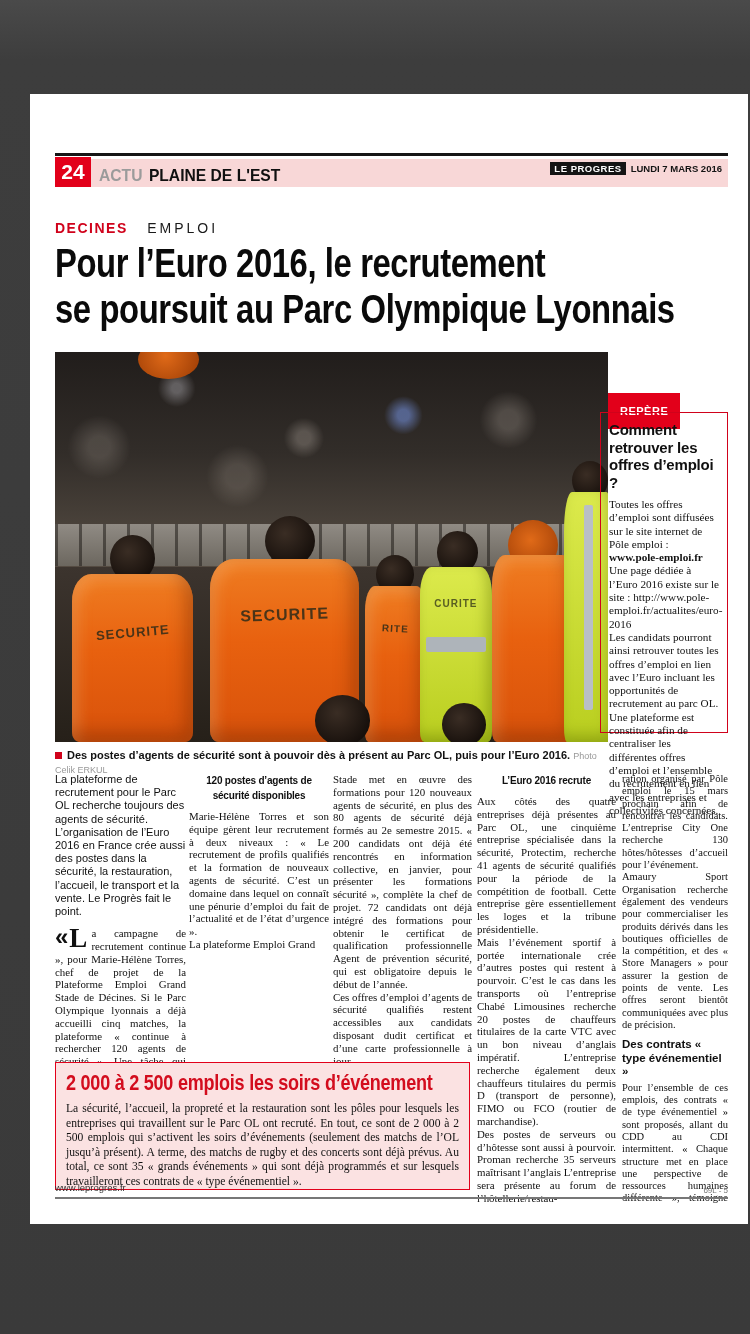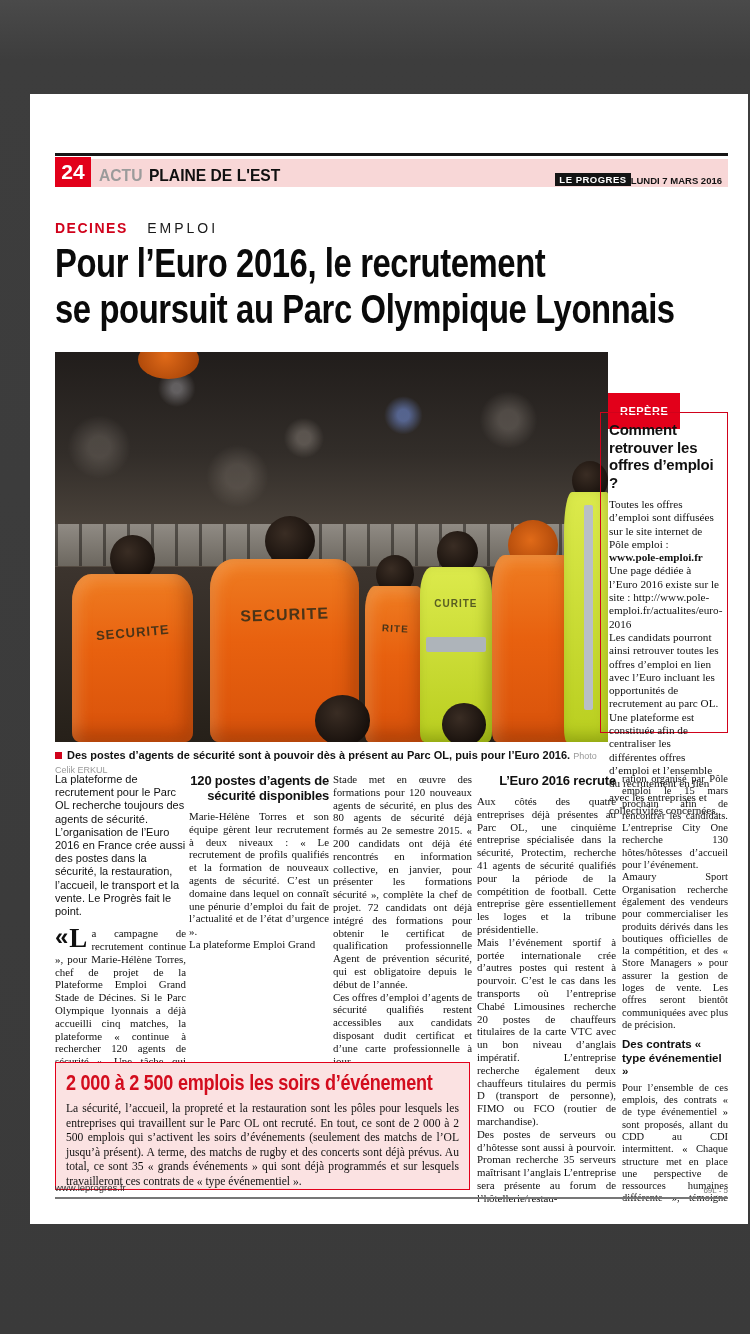--- a/index.html
+++ b/index.html
@@ -14,21 +14,21 @@
   
   .rule-black{left:25px;top:59px;width:673px;height:3px;background:#161616}
   .numbox{left:25px;top:63px;width:36px;height:30px;background:#e2001a;color:#fff;
     font-weight:700;font-size:21px;display:flex;align-items:center;justify-content:center}
   .band{left:61px;top:65px;width:637px;height:28px;background:#f8d7d7;box-sizing:border-box;
     display:flex;justify-content:space-between;padding:2px 6px 1px 8px}
   .band-left{align-self:flex-end;font-weight:700;font-size:17px;white-space:nowrap;
     transform:scaleX(.92);transform-origin:0 100%}
   .section{color:#9b9b9b;margin-right:7px}
   .subsection{color:#101010}
-  .band-right{display:flex;align-items:flex-end;margin-top:1px}
+  .band-right{display:flex;align-items:flex-start;gap:5px;margin-top:1px}
   .brand-chip{background:#141414;color:#fff;font-size:9.5px;font-weight:700;padding:1px 4px;letter-spacing:.5px}
   .date{font-size:9.5px;font-weight:700;color:#141414;padding-top:1px}
 
   
   .kicker{left:25px;top:126px;font-size:14px;font-weight:700;letter-spacing:1.5px;white-space:nowrap}
   .kicker .loc{color:#d0021b;margin-right:14px}
   .kicker .topic{color:#1a1a1a;font-weight:400;letter-spacing:3px}
   .headline{left:25px;top:146px;width:880px;font-weight:700;font-size:41px;line-height:46px;
     color:#0a0a0a;letter-spacing:-.5px;transform:scaleX(.8);transform-origin:0 0;white-space:nowrap}
 
@@ -82,22 +82,22 @@
   .col{position:absolute;top:679px;font-family:"Liberation Serif",serif;font-size:10.9px;
     line-height:12.8px;color:#101010;text-align:justify;overflow:hidden}
   .col p{margin:0}
   .col1{left:25px;width:131px;height:292px}
   .col2{left:159px;width:140px;height:292px}
   .col3{left:303px;width:139px;height:292px}
   .col4{left:447px;width:139px;height:432px}
   .col5{left:592px;width:106px;height:432px;font-size:10.5px;line-height:12.3px}
   .intro{font-family:"Liberation Sans",sans-serif;font-size:11px;line-height:13.2px;
     text-align:left;margin-bottom:9px}
-  .col-heading{font-family:"Liberation Sans",sans-serif;font-weight:700;font-size:13px;
-    line-height:15px;text-align:right;letter-spacing:-.2px;margin:0 0 7px}
+  .col-heading{font-family:"Liberation Sans",sans-serif;font-weight:700;font-size:10px;
+    line-height:15px;text-align:center;letter-spacing:-.2px;margin:0 0 7px}
   .heading-bar{border-left:3px solid #d0021b;padding-left:5px;margin-left:-8px}
   .subheading{font-family:"Liberation Sans",sans-serif;font-weight:700;font-size:11.5px;
     line-height:13.5px;text-align:left;margin:7px 0 3px}
   .open-quote{float:left;font-family:"Liberation Sans",sans-serif;font-weight:700;
     font-size:24px;line-height:20px;margin-right:4px;letter-spacing:-3px}
   .dropcap{float:left;font-weight:700;font-size:27px;line-height:23px;margin-right:4px}
 
   
   .event-box{left:25px;top:968px;width:415px;height:128px;background:#fbe2e2;
     border:1px solid #e2001a;box-sizing:border-box;padding:5px 10px 0}
@@ -213,21 +213,21 @@
 
   <div class="col col4">
     <div class="col-heading heading-bar">L’Euro 2016 recrute</div>
     <p>Aux côtés des quatre entreprises déjà présentes au Parc OL, une cinquième entreprise spécialisée dans la sécurité, Protectim, recherche 41 agents de sécurité qualifiés pour la période de la compétition de football. Cette entreprise gère essentiellement les loges et la tribune présidentielle.</p>
     <p>Mais l’événement sportif à portée internationale crée d’autres postes qui restent à pourvoir. C’est le cas dans les transports où l’entreprise Chabé Limousines recherche 20 postes de chauffeurs titulaires de la carte VTC avec un bon niveau d’anglais impératif. L’entreprise recherche également deux chauffeurs titulaires du permis D (transport de personne), FIMO ou FCO (routier de marchandise).</p>
     <p>Des postes de serveurs ou d’hôtesse sont aussi à pourvoir. Proman recherche 35 serveurs maîtrisant l’anglais L’entreprise sera présente au forum de l’hôtellerie/restau-</p>
   </div>
 
   <div class="col col5">
     <p>ration organisé par Pôle emploi le 15 mars prochain afin de rencontrer les candidats. L’entreprise City One recherche 130 hôtes/hôtesses d’accueil pour l’événement.</p>
-    <p>Amaury Sport Organisation recherche également des vendeurs pour commercialiser les produits dérivés dans les boutiques officielles de la compétition, et des « Store Managers » pour assurer la gestion de loges de vente. Les offres seront bientôt communiquées avec plus de précision.</p>
+    <p>Amaury Sport Organisation recherche également des vendeurs pour commercialiser les produits dérivés dans les boutiques officielles de la compétition, et des « Store Managers » pour assurer la gestion de points de vente. Les offres seront bientôt communiquées avec plus de précision.</p>
     <div class="subheading">Des contrats « type événementiel »</div>
     <p>Pour l’ensemble de ces emplois, des contrats « de type événementiel » sont proposés, allant du CDD au CDI intermittent. « Chaque structure met en place une perspective de ressources humaines différente », témoigne Marie-Hélène Torres, qui rappelle « que ce sont des emplois exigeants pour lesquelles les entreprises ont besoin de fidéliser les effectifs ».</p>
 
   </div>
 
   <div class="abs event-box">
     <div class="event-title">2 000 à 2 500 emplois les soirs d’événement</div>
     <div class="event-body">La sécurité, l’accueil, la propreté et la restauration sont les pôles pour lesquels les entreprises qui travaillent sur le Parc OL ont recruté. En tout, ce sont de 2 000 à 2 500 emplois qui s’activent les soirs d’événements (seulement des matchs de l’OL jusqu’à présent). A terme, des matchs de rugby et des concerts sont déjà prévus. Au total, ce sont 35 « grands événements » qui sont déjà programmés et sur lesquels travailleront ces contrats de « type événementiel ».</div>
   </div>
 

